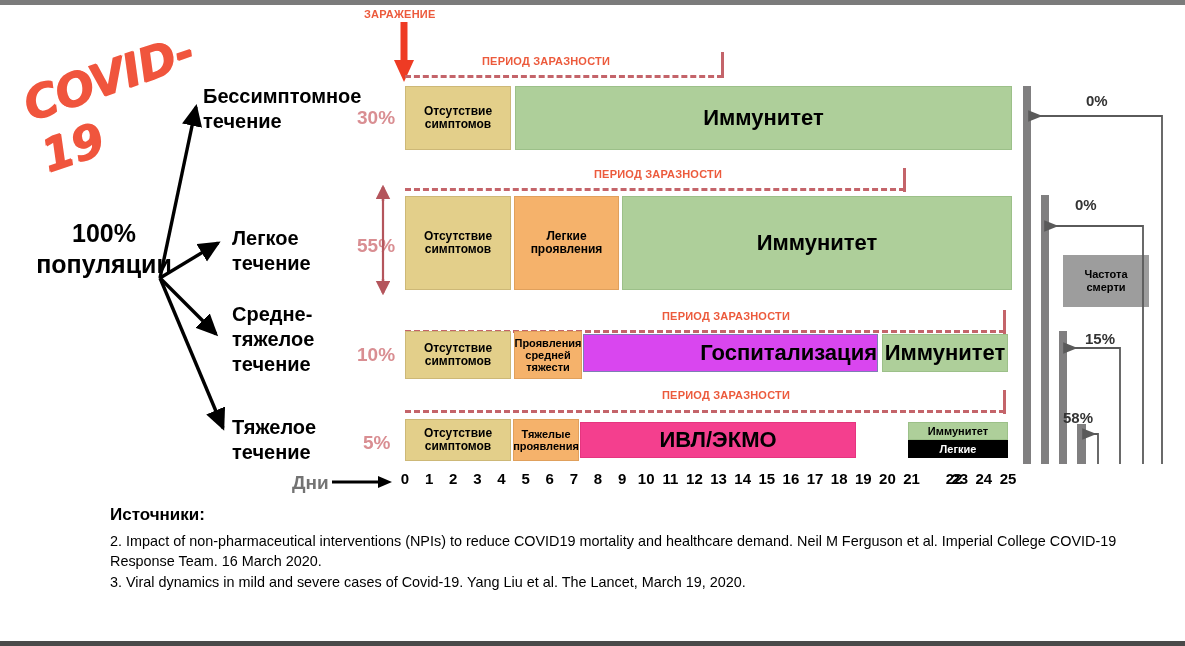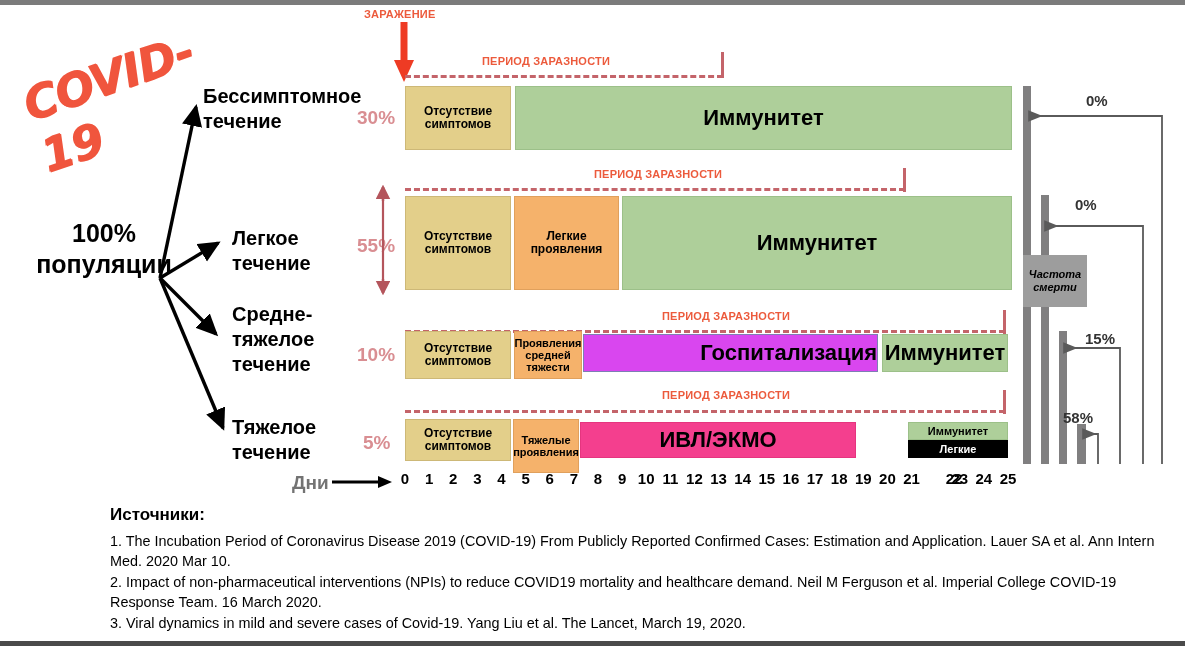--- a/index.html
+++ b/index.html
@@ -54,23 +54,23 @@
   
   #brace-55{left:374px;top:185px;}
 
   
   #days-word{left:292px;top:472px;font-size:19px;font-weight:bold;color:#737373;}
   .day-tick{position:absolute;top:470px;width:22px;text-align:center;
        font-size:15px;font-weight:bold;color:#000;}
 
   
   .gbar{position:absolute;background:#807f80;}
-  #death-rate-box{position:absolute;left:1023px;top:255px;width:64px;height:52px;
+  #death-rate-box{position:absolute;left:1063px;top:255px;width:86px;height:52px;
        background:#9d9d9d;display:flex;align-items:center;justify-content:center;
-       text-align:center;font-size:11px;font-weight:bold;color:#000;line-height:1.2;font-style:italic;}
+       text-align:center;font-size:11px;font-weight:bold;color:#000;line-height:1.2;}
   .pct-right{position:absolute;font-size:15px;font-weight:bold;color:#333;}
   #rightlines-svg{left:1010px;top:60px;}
 
   
   #sources{position:absolute;left:110px;top:505px;width:1060px;}
   #sources-title{font-size:17px;font-weight:bold;color:#000;margin-bottom:6px;}
   .src-line{font-size:14.4px;color:#000;line-height:1.42;}
 </style>
 </head>
 <body>
@@ -175,21 +175,21 @@
 </div>
 
 <div class="abs period-label" style="left:662px;top:389px;">ПЕРИОД ЗАРАЗНОСТИ</div>
 <div class="dash" style="left:405px;top:410px;width:600px;"></div>
 <div class="dash-cap" style="left:1003px;top:390px;height:24px;"></div>
 
 <div class="seg sym" style="left:405px;top:419px;width:106px;height:42px;">
   <span style="white-space:pre-line">Отсутствие
 симптомов</span>
 </div>
-<div class="seg mild" style="left:513px;top:419px;width:66px;height:54px;font-size:11px;">
+<div class="seg mild" style="left:513px;top:419px;width:66px;height:42px;font-size:11px;">
   <span style="white-space:pre-line">Тяжелые
 проявления</span>
 </div>
 <div class="seg ecmo" style="left:580px;top:422px;width:276px;height:36px;">
   <span>ИВЛ/ЭКМО</span>
 </div>
 <div class="seg imm-small" style="left:908px;top:422px;width:100px;height:18px;">
   <span>Иммунитет</span>
 </div>
 <div class="seg death" style="left:908px;top:440px;width:100px;height:18px;">
@@ -254,16 +254,15 @@
 
   <path d="M133,404 L133,166 L36,166" fill="none" stroke="#5a5a5a" stroke-width="1.8" marker-end="url(#agl)"></path>
 
   <path d="M110,404 L110,288 L55,288" fill="none" stroke="#5a5a5a" stroke-width="1.8" marker-end="url(#agl)"></path>
 
   <path d="M88,404 L88,374 L74,374" fill="none" stroke="#5a5a5a" stroke-width="1.8" marker-end="url(#agl)"></path>
 </svg>
 
 <div id="sources">
   <div id="sources-title">Источники:</div>
-  <div class="src-line">1. The Incubation Period of Coronavirus Disease 2019 (COVID-19) From Publicly Reported Confirmed Cases: Estimation and Application. Lauer SA et al. Ann Intern Med. 2020 Mar 10.</div>
   <div class="src-line">2. Impact of non-pharmaceutical interventions (NPIs) to reduce COVID19 mortality and healthcare demand. Neil M Ferguson et al. Imperial College COVID-19 Response Team. 16 March 2020.</div>
   <div class="src-line">3. Viral dynamics in mild and severe cases of Covid-19. Yang Liu et al. The Lancet, March 19, 2020.</div>
 </div>
 
 </body></html>

